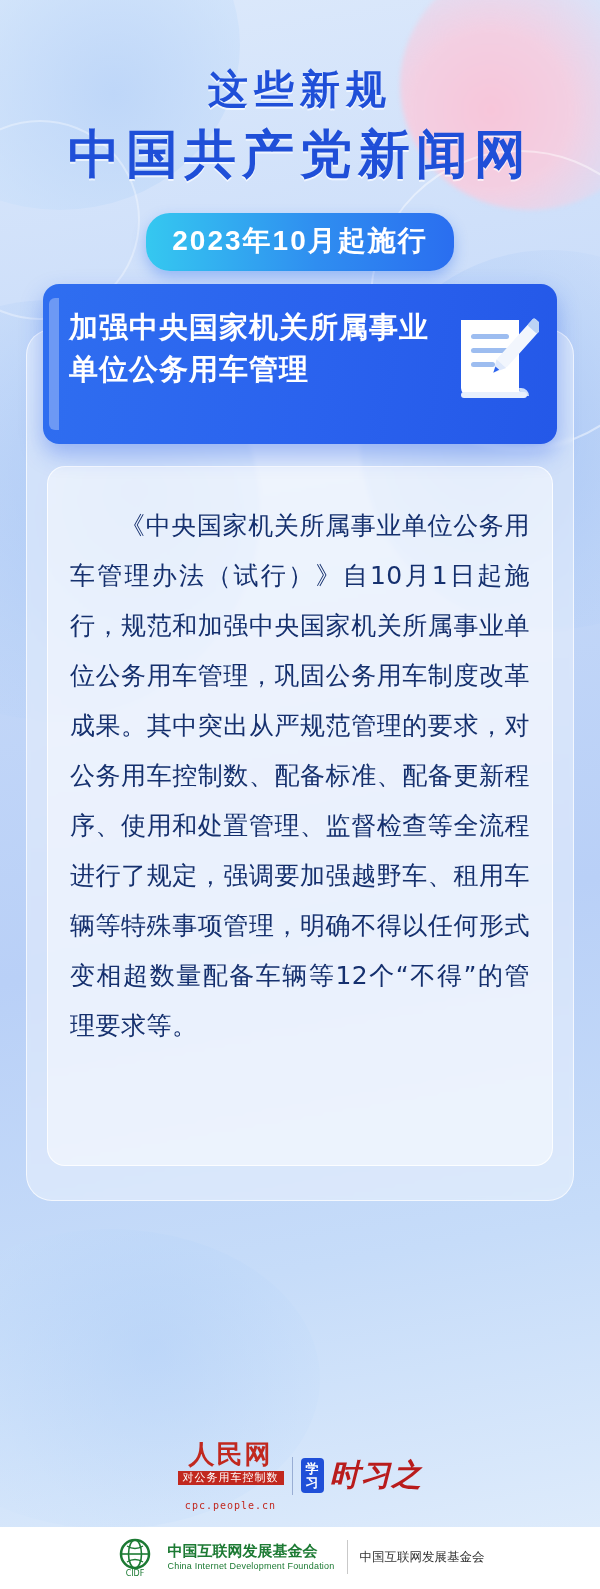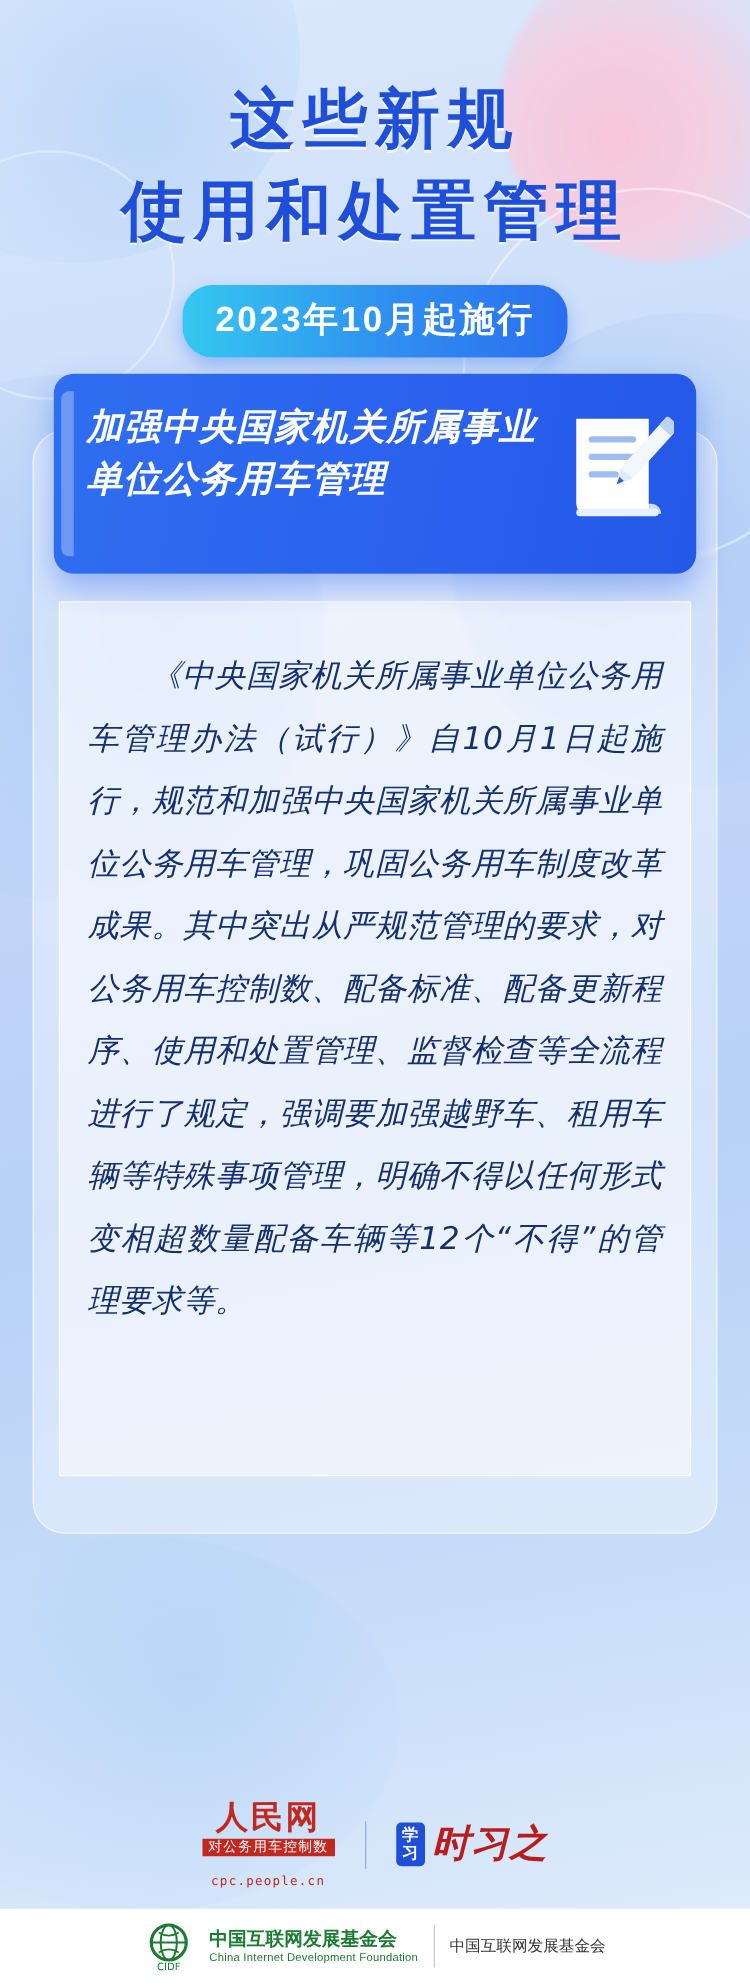--- a/index.html
+++ b/index.html
@@ -63,21 +63,21 @@
     z-index: 3;
   }
   .title-line {
     font-family: "DejaVu Sans", "Liberation Sans", sans-serif;
     font-weight: bold;
     color: #1f4fd8;
     letter-spacing: 6px;
     line-height: 1.25;
     text-shadow: 0 2px 0 rgba(255,255,255,0.65);
   }
-  .title-1 { font-size: 52px; }
+  .title-1 { font-size: 40px; }
   .title-2 { font-size: 52px; margin-top: 8px; }
 
   .date-pill {
     display: inline-block;
     margin-top: 26px;
     padding: 9px 26px 11px;
     border-radius: 24px;
     background: linear-gradient(90deg, #35c8f0 0%, #2f8ef0 55%, #2a6ef0 100%);
     color: #ffffff;
     font-size: 28px;
@@ -87,23 +87,22 @@
   }
 
   
   .card-wrap {
     position: relative;
     z-index: 3;
     margin: 58px 26px 0;
     background: rgba(255,255,255,0.38);
     border: 1px solid rgba(255,255,255,0.7);
     border-radius: 26px;
-    padding: 0 0 45px;
+    padding: 0 0 34px;
     backdrop-filter: blur(2px);
-    font-style: italic;
   }
   .heading-bar {
     position: relative;
     margin: -46px 16px 0 16px;
     background: linear-gradient(100deg, #2f6ef0 0%, #2a62ee 55%, #2458e8 100%);
     border-radius: 16px;
     padding: 22px 110px 24px 26px;
     box-shadow: 0 10px 22px rgba(36,88,232,0.35);
     min-height: 160px;
   }
@@ -128,21 +127,21 @@
     right: 18px;
     top: 26px;
     width: 88px;
     height: 96px;
   }
 
   .body-panel {
     margin: 22px 20px 0;
     background: rgba(255,255,255,0.5);
     border: 1px solid rgba(255,255,255,0.85);
-    border-radius: 2px;
+    border-radius: 18px;
     padding: 34px 22px 40px;
     min-height: 700px;
   }
   .body-text {
     color: #15306e;
     font-size: 25px;
     line-height: 2.0;
     text-align: justify;
     text-indent: 2em;
     letter-spacing: 0.5px;
@@ -153,21 +152,21 @@
   .footer {
     position: absolute;
     left: 0; right: 0;
     bottom: 0;
     z-index: 4;
   }
   .brand-row {
     display: flex;
     align-items: center;
     justify-content: center;
-    gap: 24px;
+    gap: 8px;
     padding-bottom: 16px;
   }
   .brand-people {
     display: flex;
     flex-direction: column;
     align-items: center;
     line-height: 1.1;
   }
   .bp-glyph {
     color: #c1281f;
@@ -258,21 +257,21 @@
 <div class="bg-blob blob-blue-top"></div>
 <div class="bg-blob blob-pink"></div>
 <div class="bg-blob blob-mid-left"></div>
 <div class="bg-blob blob-mid-right"></div>
 <div class="bg-blob blob-bottom"></div>
 <div class="arc arc-1"></div>
 <div class="arc arc-2"></div>
 
 <div class="header">
   <div class="title-line title-1">这些新规</div>
-  <div class="title-line title-2">使用和处置管理</div>
+  <div class="title-line title-2">中国共产党新闻网</div>
   <div class="date-pill">2023年10月起施行</div>
 </div>
 
 <div class="card-wrap">
 
   <div class="heading-bar">
     <div class="heading-text">加强中央国家机关所属事业单位公务用车管理</div>
     <svg class="doc-icon" viewBox="0 0 88 96">
       <path d="M10 10 H68 V78 a8 8 0 0 0 8 8 H18 a8 8 0 0 1 -8 -8 Z" fill="#ffffff"></path>
       <path d="M68 78 a8 8 0 0 0 8 8 H78 a8 8 0 0 0 -8 -8 Z" fill="#cfe0fa"></path>

